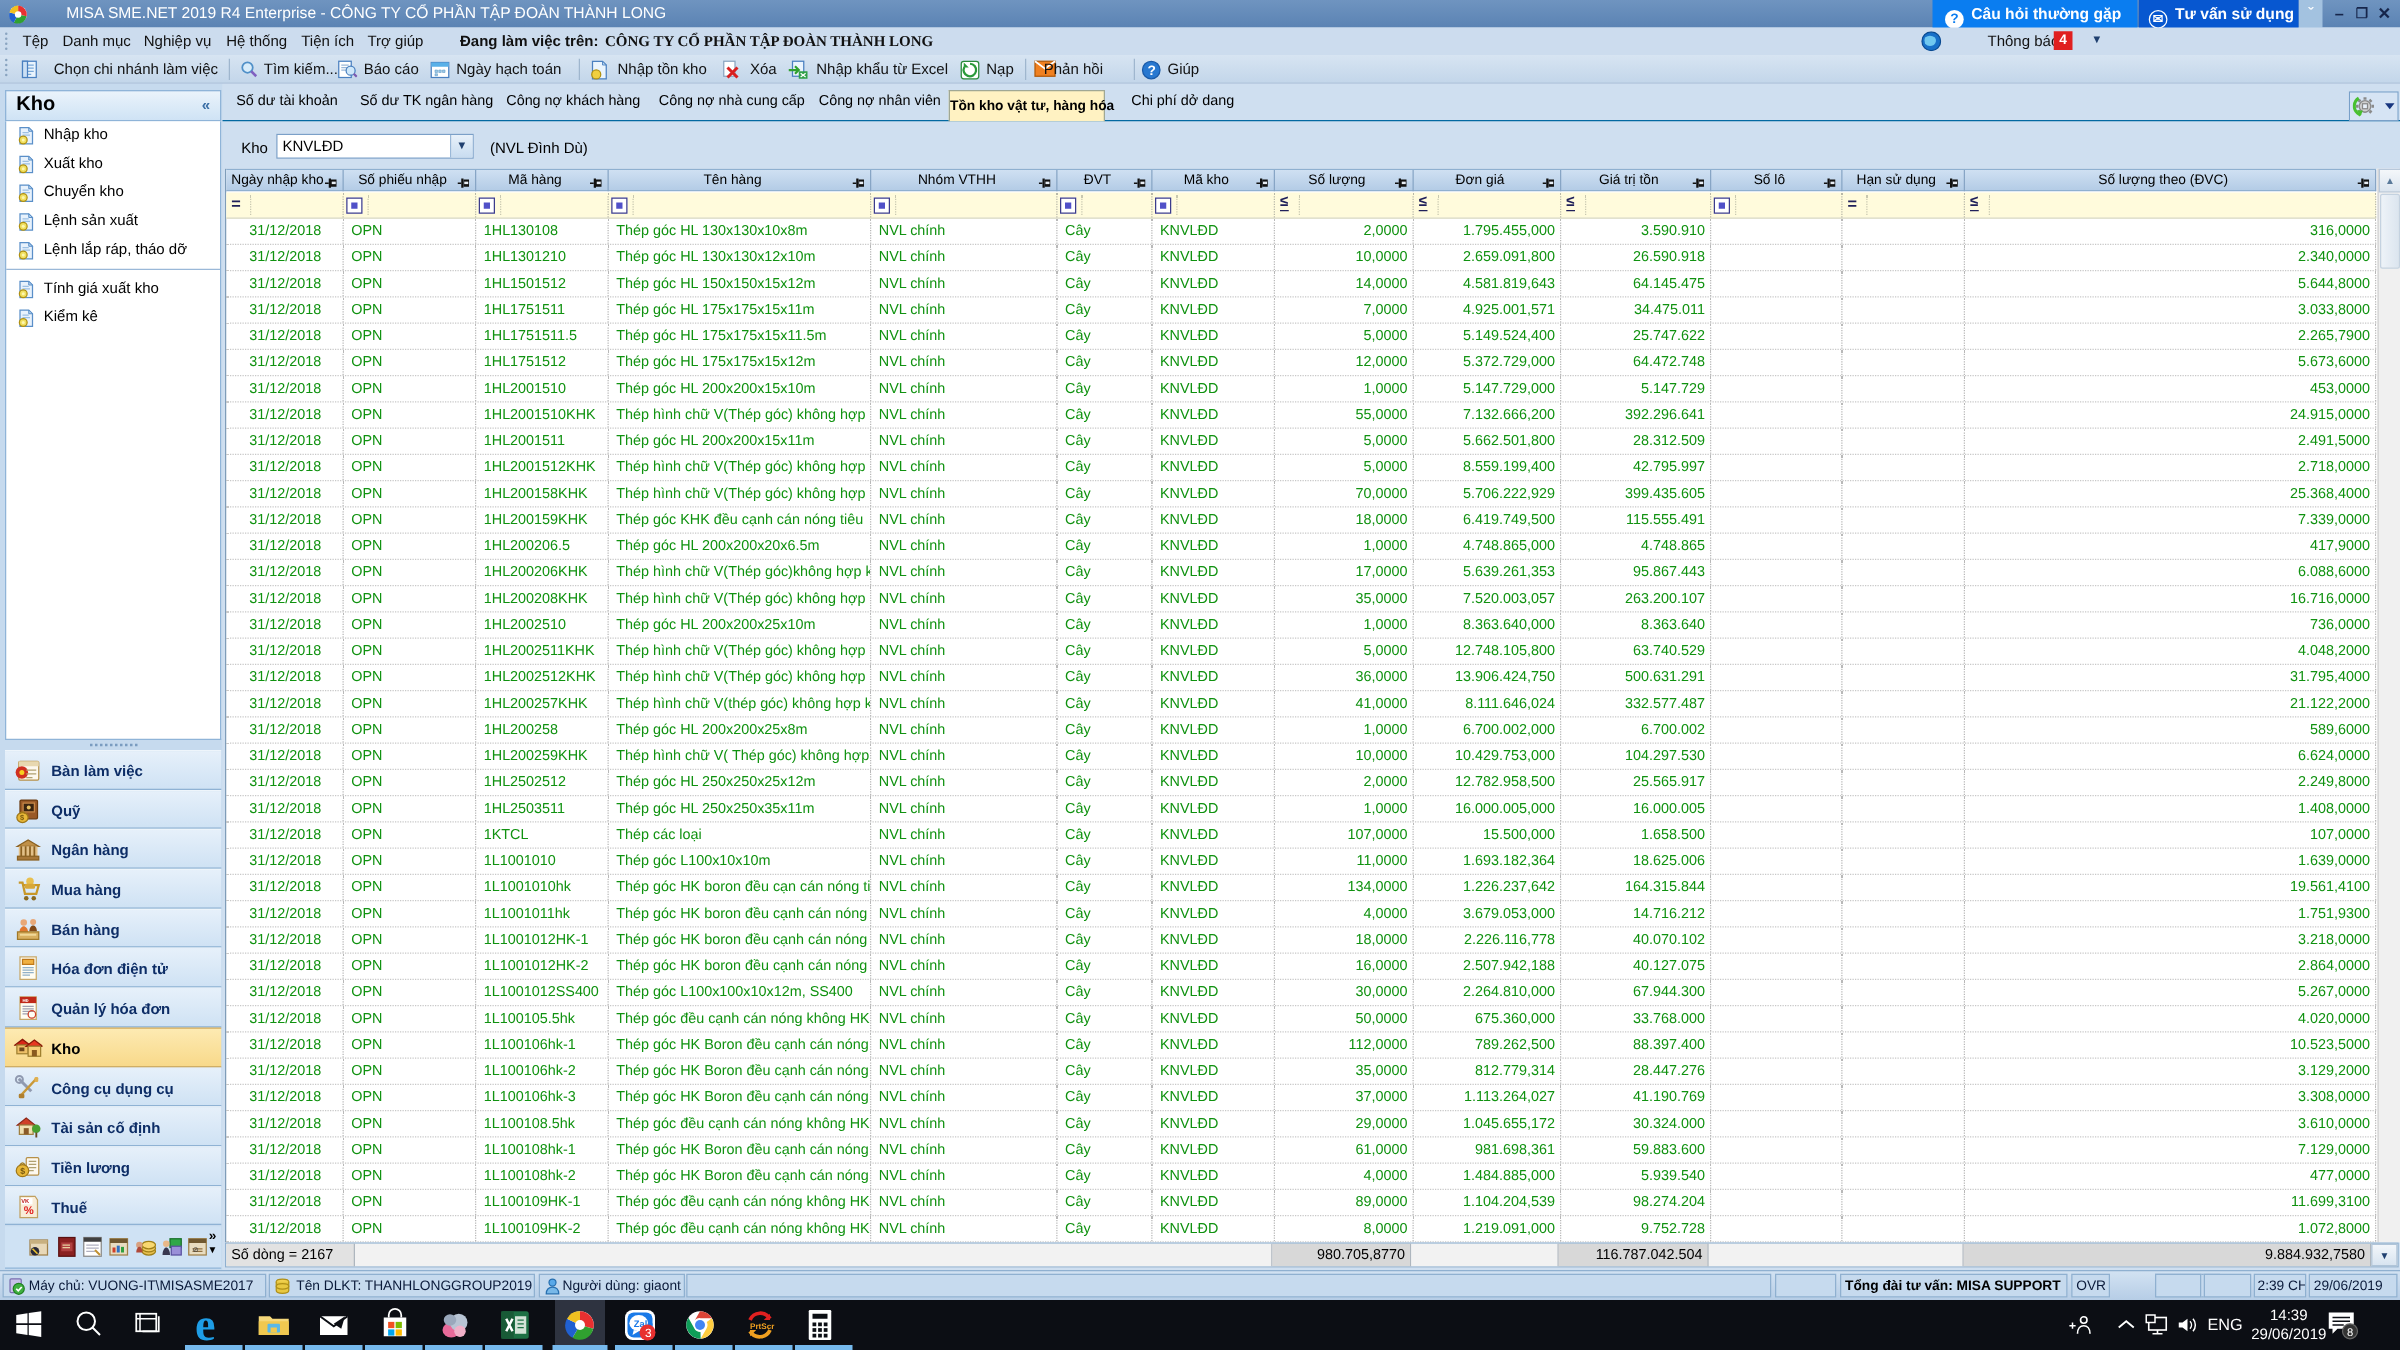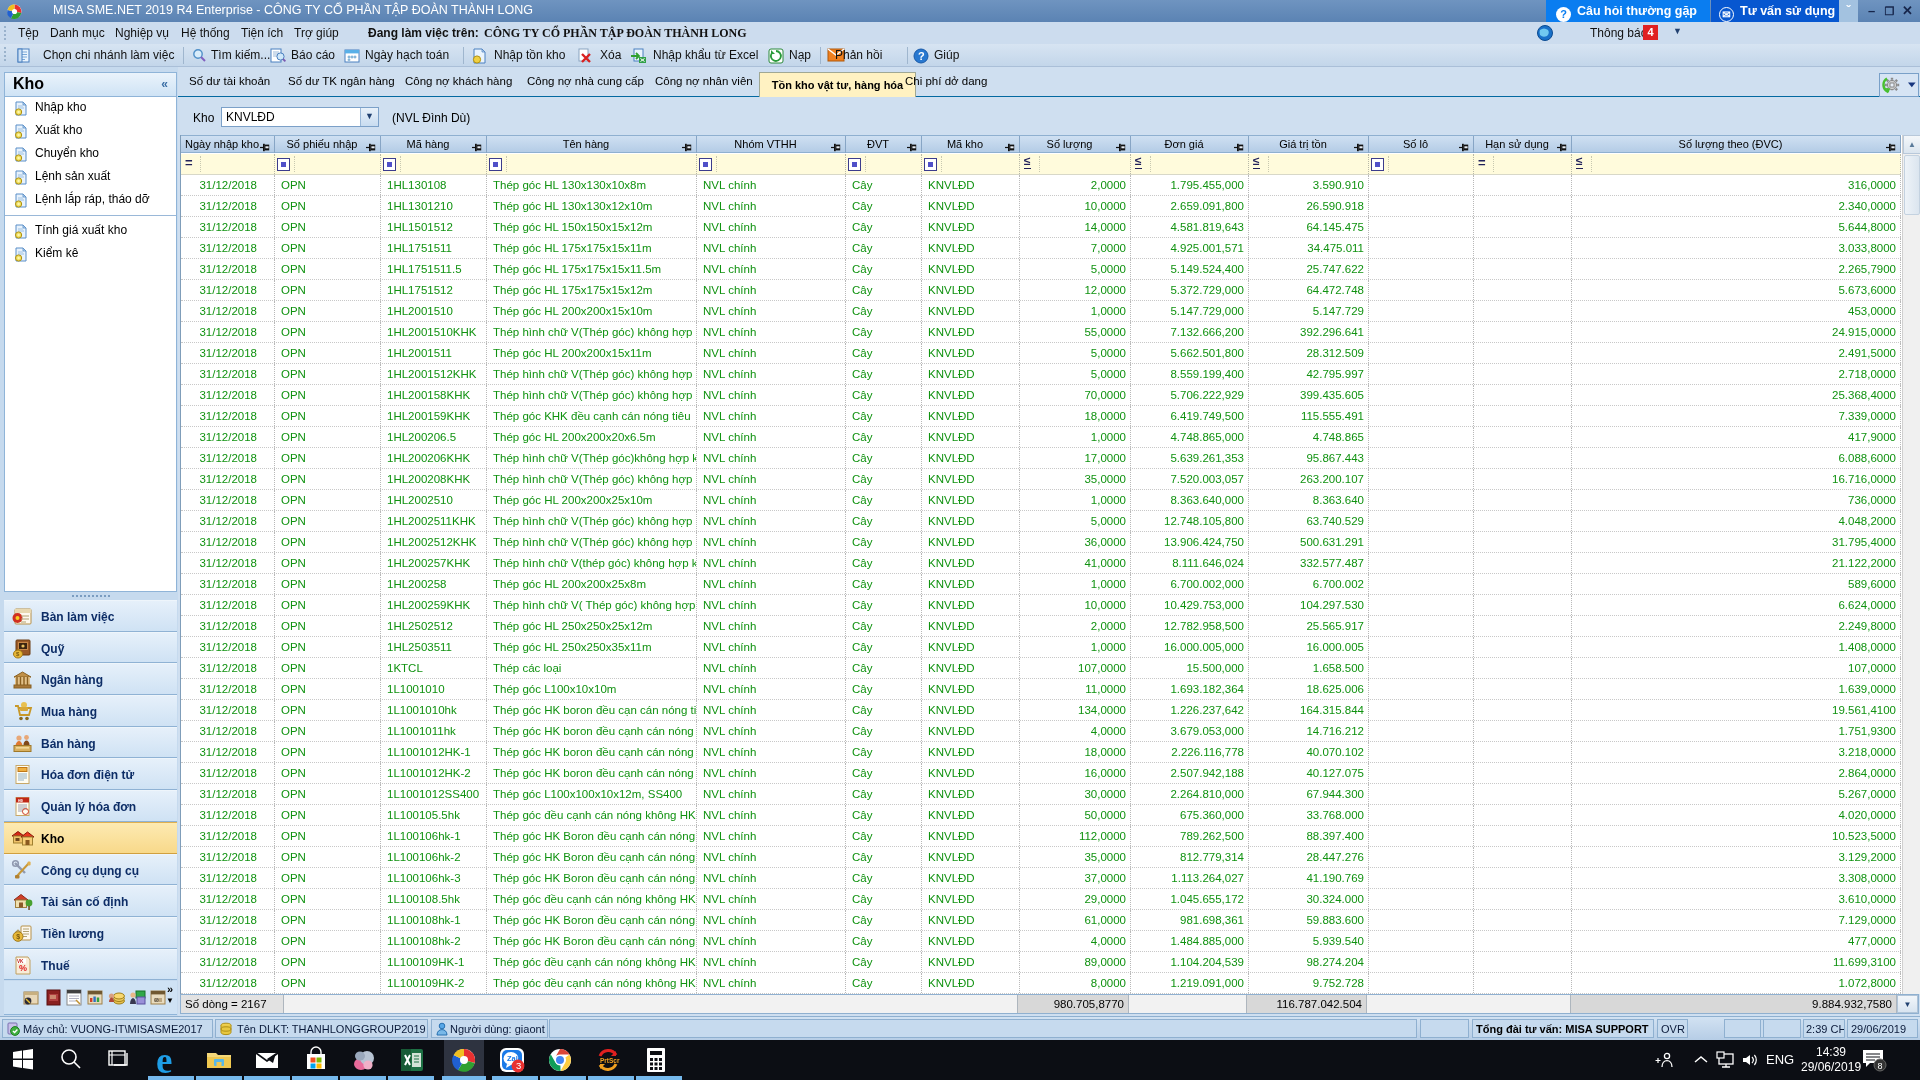--- a/index.html
+++ b/index.html
@@ -43,21 +43,21 @@
 .nitem span { position:absolute; left:37px; top:9px; }
 .nitem.sel { background:linear-gradient(#fdeab2,#f8d98a); border-top:1px solid #e0b050; border-bottom:1px solid #d0a040; color:#000; }
 #minibar { position:absolute; left:4px; top:914px; width:173px; height:34px; background:#cfe2f4; border-bottom:1px solid #8fb4d8; }
 #minibar svg { position:absolute; top:7px; }
 #minibar .more { position:absolute; right:3px; top:3px; font-size:11px; font-weight:bold; color:#000; line-height:10px; text-align:center; }
 
 
 #content { position:absolute; left:178px; top:67px; width:1742px; height:949px; background:#cfdff0; }
 #tabbar { position:absolute; left:0; top:0; width:1742px; height:30px; border-bottom:1px solid #0369a1; }
 .tab { position:absolute; top:8px; font-size:11.5px; color:#000; white-space:nowrap; }
-.tab.act { top:5px; height:25px; width:157px; background:#fff2c2; border:1px solid #a0a894; border-bottom:none; font-weight:bold; font-size:11px; padding:0; text-align:center; line-height:24px; }
+.tab.act { top:5px; height:25px; width:125px; background:#fff2c2; border:1px solid #a0a894; border-bottom:none; font-weight:bold; font-size:11px; padding:0; text-align:center; line-height:24px; }
 #filterbar { position:absolute; left:0; top:31px; width:1742px; height:34px; }
 #filterbar .klabel { position:absolute; left:15px; top:13px; font-size:12px; }
 #combo { position:absolute; left:43px; top:9px; width:158px; height:20px; background:#fff; border:1px solid #7ba0c8; }
 #combo .cval { position:absolute; left:4px; top:2px; font-size:12px; }
 #combo .carr { position:absolute; right:0; top:0; width:18px; height:18px; background:linear-gradient(#e8f1fa,#c8dcf0); border-left:1px solid #9ab8d8; text-align:center; line-height:17px; font-size:9px; color:#204070; }
 #filterbar .paren { position:absolute; left:214px; top:13px; font-size:12px; }
 
 
 #grid { position:absolute; left:2px; top:68px; width:1739px; height:859px; background:#fff; border-left:1px solid #7f9db9; }
 #ghead { position:absolute; left:0; top:0; height:18px; display:grid; grid-template-columns:94px 106px 106px 210px 149px 76px 98px 111px 118px 120px 105px 98px 329px; background:linear-gradient(#cfe0f2,#b4cce6); border-top:1px solid #8fb0d0; border-bottom:1px solid #8fb0d0; }

